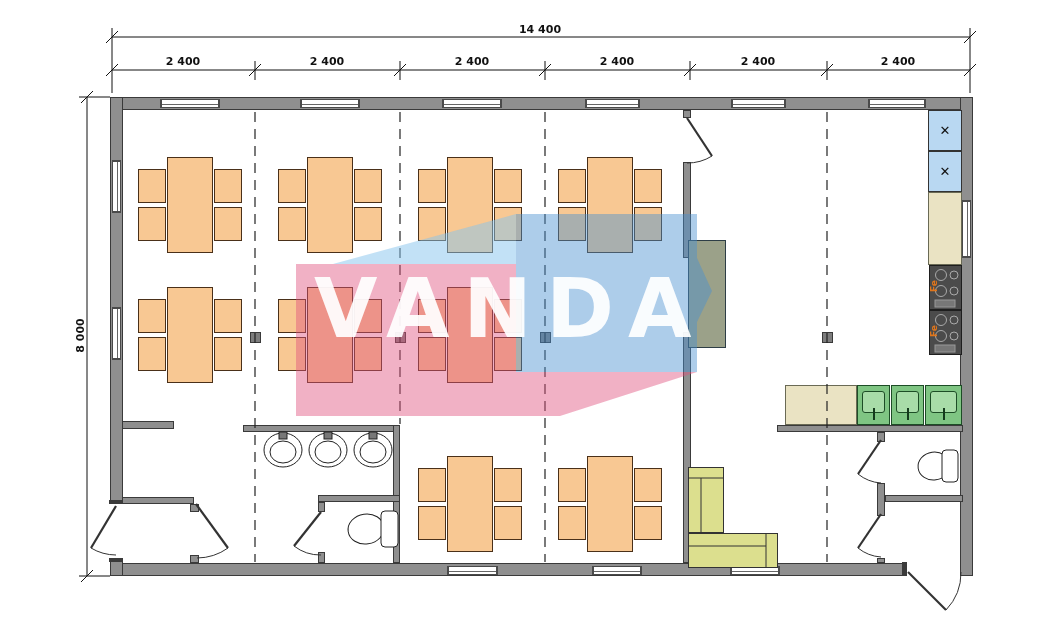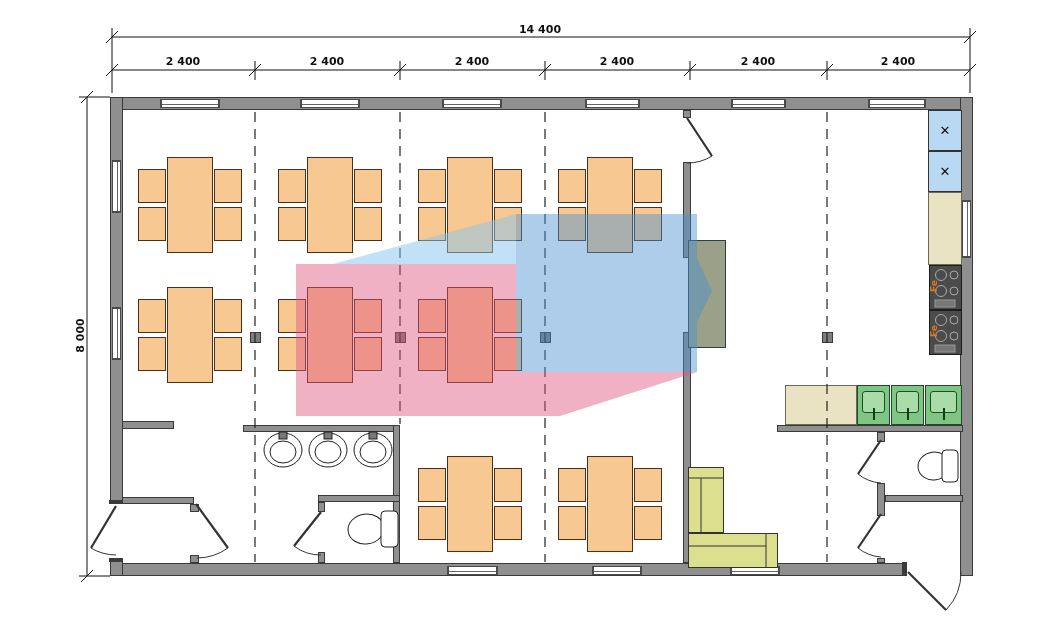--- a/index.html
+++ b/index.html
@@ -311,20 +311,21 @@
         <line x1="81" y1="582" x2="93" y2="570"></line>
     </g>
   </svg>
 
   <div class="wm" style="left:333px;top:214px;width:183px;height:50px;opacity:.5;background:var(--wm_lightblue);
        clip-path:polygon(183px 0,183px 50px,0 50px)"></div>
   <div class="wm" style="left:516px;top:214px;width:196px;height:158px;opacity:.45;background:var(--wm_blue);
        clip-path:polygon(0 0,181px 0,181px 44px,196px 77px,181px 108px,181px 158px,0 158px)"></div>
   <div class="wm" style="left:296px;top:264px;width:401px;height:152px;opacity:.45;background:var(--wm_pink);
        clip-path:polygon(0 0,220px 0,220px 108px,401px 108px,264px 152px,0 152px)"></div>
+  <div class="wm-text">VANDA</div>
 
   <div class="dim-label" style="left:505px;top:23px;width:70px;text-align:center">14 400</div>
   <div class="dim-label" style="left:158px;top:55px;width:50px;text-align:center">2 400</div>
   <div class="dim-label" style="left:302px;top:55px;width:50px;text-align:center">2 400</div>
   <div class="dim-label" style="left:447px;top:55px;width:50px;text-align:center">2 400</div>
   <div class="dim-label" style="left:592px;top:55px;width:50px;text-align:center">2 400</div>
   <div class="dim-label" style="left:733px;top:55px;width:50px;text-align:center">2 400</div>
   <div class="dim-label" style="left:873px;top:55px;width:50px;text-align:center">2 400</div>
   <div class="dim-label" style="left:55px;top:329px;width:50px;text-align:center;transform:rotate(-90deg)">8 000</div>
 

